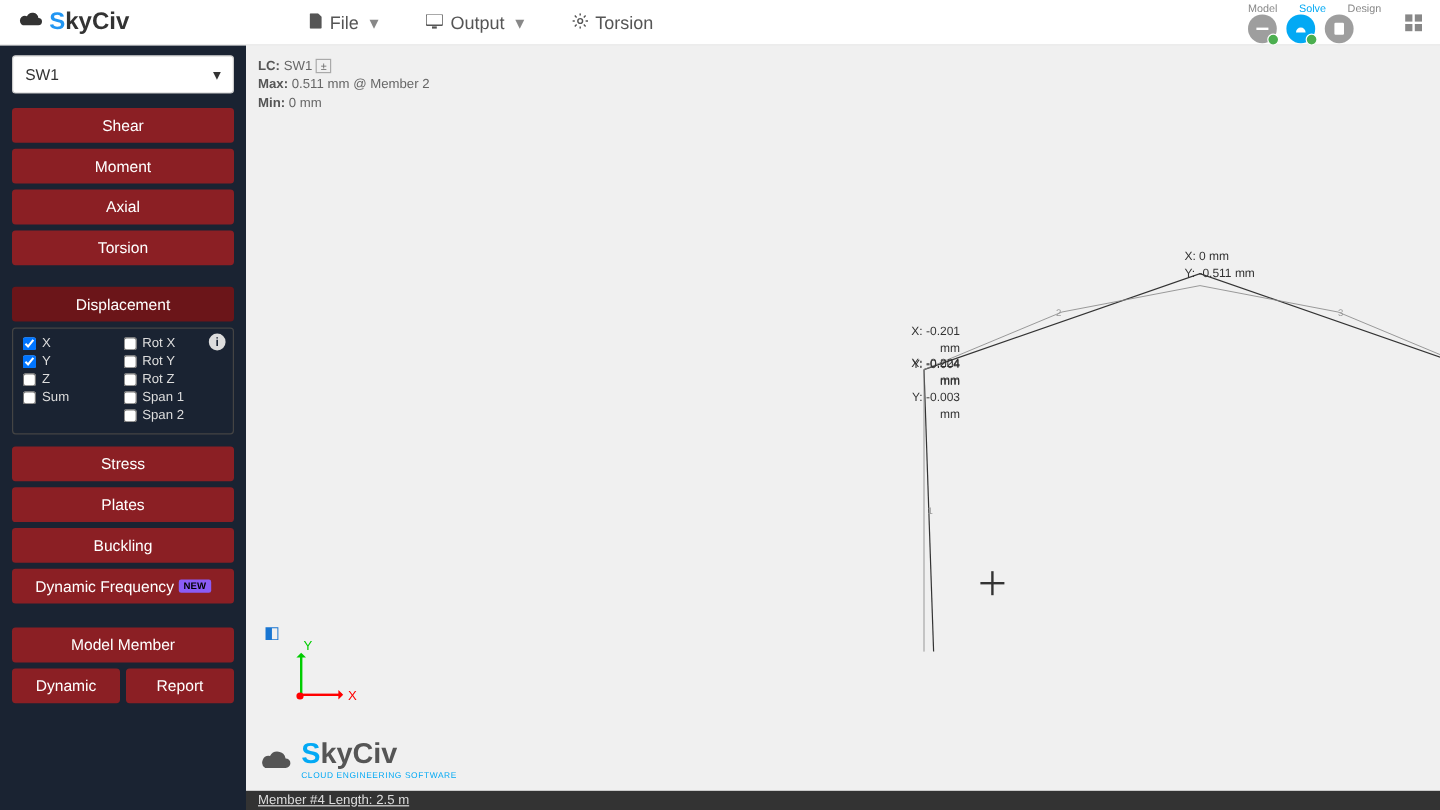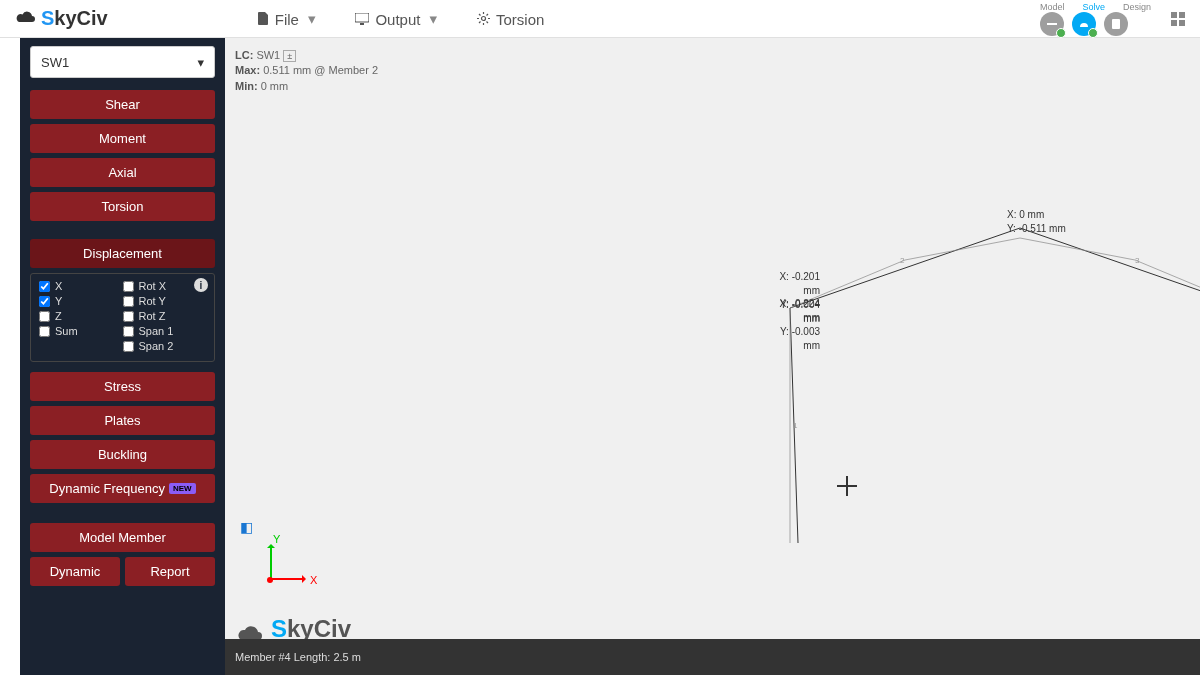--- a/index.html
+++ b/index.html
@@ -15,41 +15,41 @@
     .stage-label { color: #888; }
     .stage-label.active { color: #03a9f4; }
     .stage-icons { display: flex; gap: 8px; align-items: center; position: relative; }
     .stage-icon { width: 24px; height: 24px; border-radius: 50%; display: flex; align-items: center; justify-content: center; position: relative; }
     .stage-icon.grey { background: #9e9e9e; color: #fff; }
     .stage-icon.blue { background: #03a9f4; color: #fff; }
     .check-badge { position: absolute; bottom: -2px; right: -2px; width: 10px; height: 10px; background: #4caf50; border-radius: 50%; border: 1px solid #fff; }
     .grid-icon { width: 14px; height: 14px; display: grid; grid-template-columns: 1fr 1fr; gap: 2px; margin-left: 8px; }
     .grid-icon span { background: #888; }
     
-    .main { display: flex; height: calc(100% - 38px); padding-left: 20px; }
+    .main { display: flex; height: calc(100% - 38px); }
     
     .sidebar { width: 205px; background: #1a2332; padding: 8px 10px; overflow-y: auto; }
     .lc-select { width: 100%; height: 32px; background: #fff; border: 1px solid #ccc; border-radius: 3px; padding: 0 10px; font-size: 13px; color: #333; display: flex; align-items: center; justify-content: space-between; margin-bottom: 12px; cursor: pointer; }
     .side-btn { width: 100%; height: 29px; background: #8b1f24; color: #fff; border: none; border-radius: 3px; font-size: 13px; margin-bottom: 5px; display: flex; align-items: center; justify-content: center; cursor: pointer; }
     .side-btn.active { background: #6b1519; margin-top: 18px; }
     .side-btn .new-badge { background: #8b5cf6; color: #000; font-size: 8px; padding: 1px 4px; border-radius: 2px; margin-left: 4px; font-weight: bold; }
     .disp-panel { border: 1px solid #444; border-radius: 3px; padding: 6px 8px; margin-bottom: 10px; color: #ddd; font-size: 11px; position: relative; }
     .disp-row { display: flex; }
     .disp-col { flex: 1; }
     .disp-item { display: flex; align-items: center; gap: 5px; margin-bottom: 3px; }
     .disp-item input { width: 11px; height: 11px; }
     .info-icon { position: absolute; right: 6px; top: 4px; width: 14px; height: 14px; border-radius: 50%; background: #ddd; color: #1a2332; font-size: 10px; display: flex; align-items: center; justify-content: center; font-weight: bold; }
     .side-spacer { height: 15px; }
     .side-row { display: flex; gap: 5px; }
     .side-row .side-btn { flex: 1; }
     
     .canvas-area { flex: 1; background: #f0f0f0; position: relative; }
     .lc-info { position: absolute; top: 10px; left: 10px; font-size: 11px; color: #666; line-height: 1.4; }
     .lc-info b { color: #555; }
-    .status-bar { position: absolute; bottom: 0; left: 0; right: 0; height: 36px; background: #333; color: #ddd; font-size: 11px; padding: 0 10px; display: flex; align-items: center; }
+    .status-bar { position: absolute; bottom: 0; left: 0; right: 0; height: 16px; background: #333; color: #ddd; font-size: 11px; padding: 0 10px; display: flex; align-items: center; text-decoration: underline; }
     .watermark { position: absolute; bottom: 25px; left: 10px; display: flex; align-items: center; gap: 6px; }
     .watermark-text { font-size: 24px; font-weight: bold; color: #555; }
     .watermark-sub { font-size: 7px; color: #03a9f4; letter-spacing: 0.5px; }
     .axis-indicator { position: absolute; bottom: 95px; left: 45px; }
     .axis-y { position: absolute; width: 2px; height: 35px; background: #0c0; bottom: 0; left: 0; }
     .axis-y::before { content: ''; position: absolute; top: -5px; left: -3px; border: 4px solid transparent; border-bottom-color: #0c0; }
     .axis-x { position: absolute; height: 2px; width: 35px; background: #f00; bottom: 0; left: 0; }
     .axis-x::before { content: ''; position: absolute; right: -5px; top: -3px; border: 4px solid transparent; border-left-color: #f00; }
     .axis-origin { position: absolute; bottom: -3px; left: -3px; width: 6px; height: 6px; background: #f00; border-radius: 50%; }
     .axis-label-x { position: absolute; left: 40px; bottom: -6px; color: #f00; font-size: 11px; }

